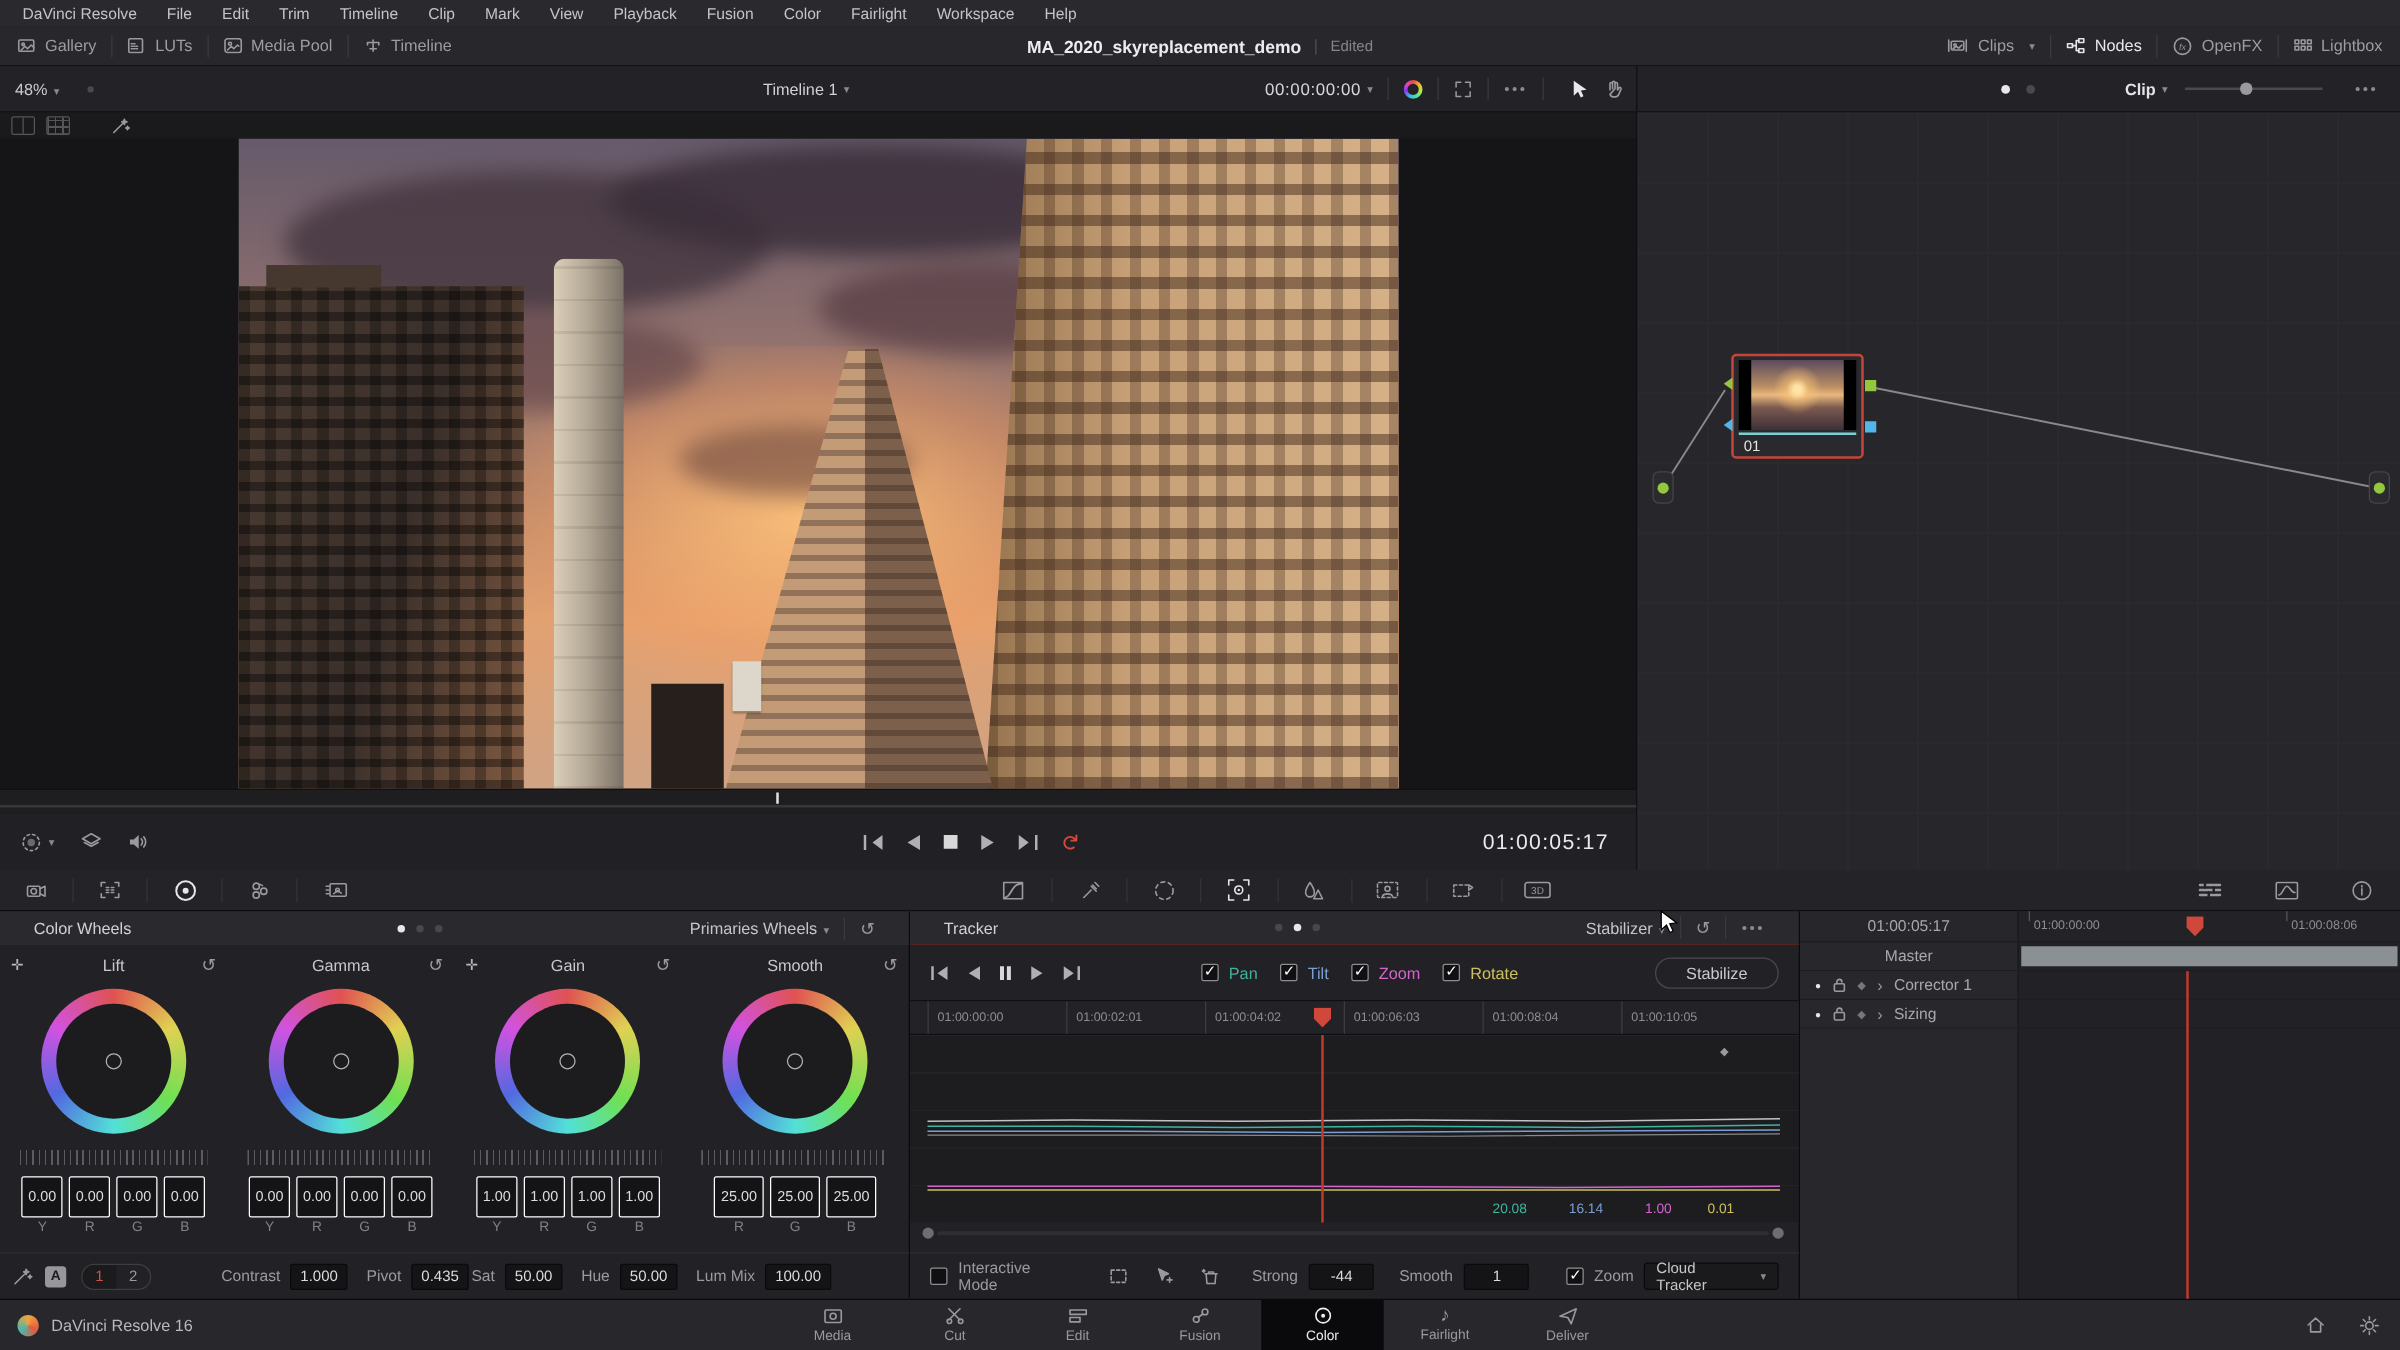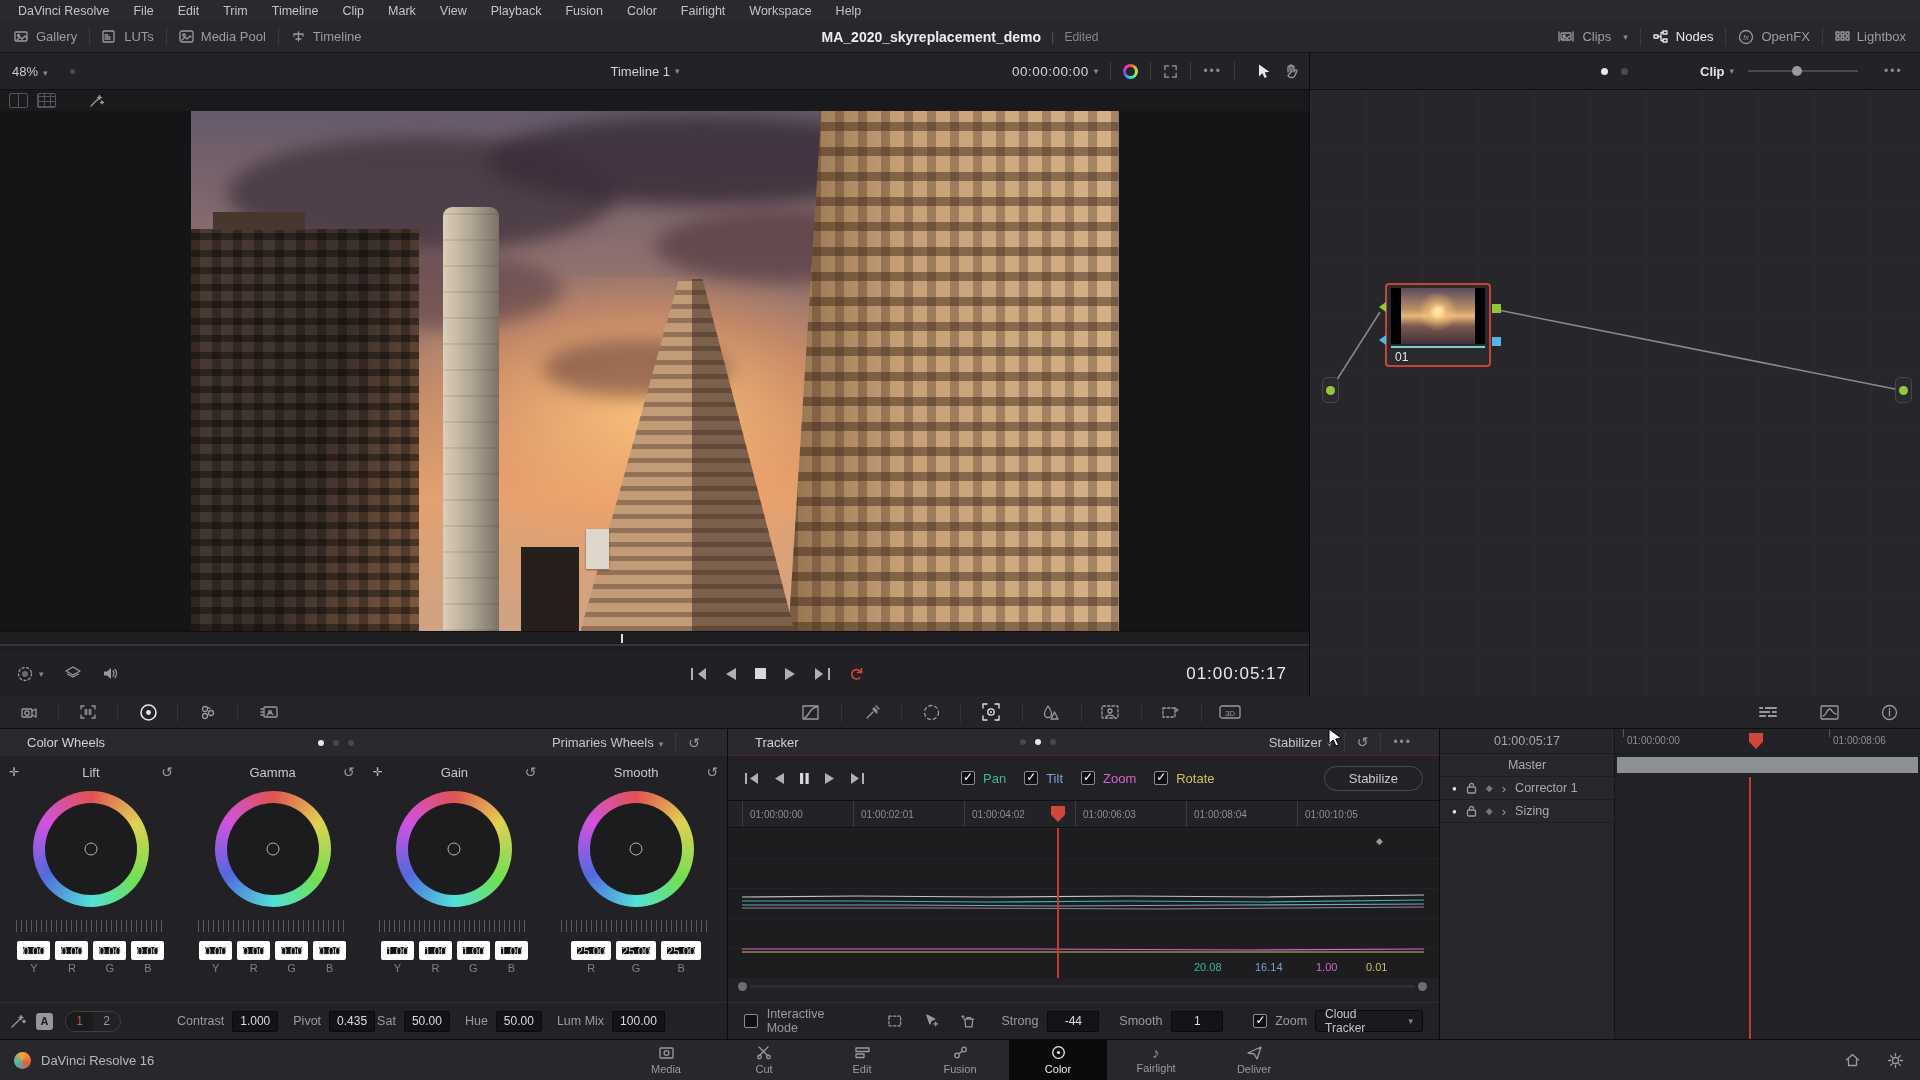--- a/index.html
+++ b/index.html
@@ -93,21 +93,21 @@
   .wcols{display:flex;flex:1}
   .wcol{width:182px;display:flex;flex-direction:column;align-items:center;padding-top:5px}
   .whead{width:168px;height:22px;display:flex;align-items:center;justify-content:center;position:relative;color:#c9c9cb;font-size:13px}
   .whead .cross{position:absolute;left:2px;color:#b9b9bb;font-size:12px}
   .whead .reset{position:absolute;right:2px}
   .ring{width:116px;height:116px;border-radius:50%;margin-top:8px;position:relative;background:conic-gradient(#e05252,#e0d152 60deg,#6fe052 125deg,#52e0d8 180deg,#5269e0 240deg,#d152e0 300deg,#e05252)}
   .ring::before{content:"";position:absolute;inset:12px;border-radius:50%;background:#1c1c1f}
   .ring::after{content:"";position:absolute;left:50%;top:50%;width:11px;height:11px;border:1.6px solid #b4b4b6;border-radius:50%;transform:translate(-50%,-50%)}
   .ticks{width:150px;height:12px;margin-top:13px;background:repeating-linear-gradient(90deg,#5c5c60 0 1px,transparent 1px 5px)}
   .vrow{display:flex;gap:5px;margin-top:9px}
-  .vbox{width:33px;height:19px;background:#141416;border:6px solid #ffffff;border-radius:2px;color:#dcdcde;font-size:11.5px;display:flex;align-items:center;justify-content:center}
+  .vbox{width:33px;height:33px;background:#141416;border:1px solid #ffffff;border-radius:2px;color:#dcdcde;font-size:11.5px;display:flex;align-items:center;justify-content:center}
   .vbox.wide{width:40px}
   .crow{display:flex;gap:5px;margin-top:2px}
   .clab{width:33px;text-align:center;color:#828286;font-size:11px}
   .clab.wide{width:40px}
   .master{height:37px;border-top:1px solid #2f2f33;display:flex;align-items:center;padding:0 10px;margin-top:auto}
   .mlabel{color:#9b9b9d;font-size:12.5px}
   .mbox{height:21px;background:#141416;border:1px solid #0a0a0c;border-radius:2px;color:#dcdcde;font-size:12px;display:flex;align-items:center;justify-content:center;padding:0 7px;min-width:44px}
   .aicon{width:17px;height:17px;border-radius:3px;background:#97979b;color:#1c1c1f;font-weight:bold;font-size:11px;display:flex;align-items:center;justify-content:center;margin-left:9px}
   .pager{display:flex;border:1px solid #3e3e42;border-radius:11px;overflow:hidden;margin-left:12px}
   .pager span{width:27px;height:19px;display:flex;align-items:center;justify-content:center;font-size:12px}

